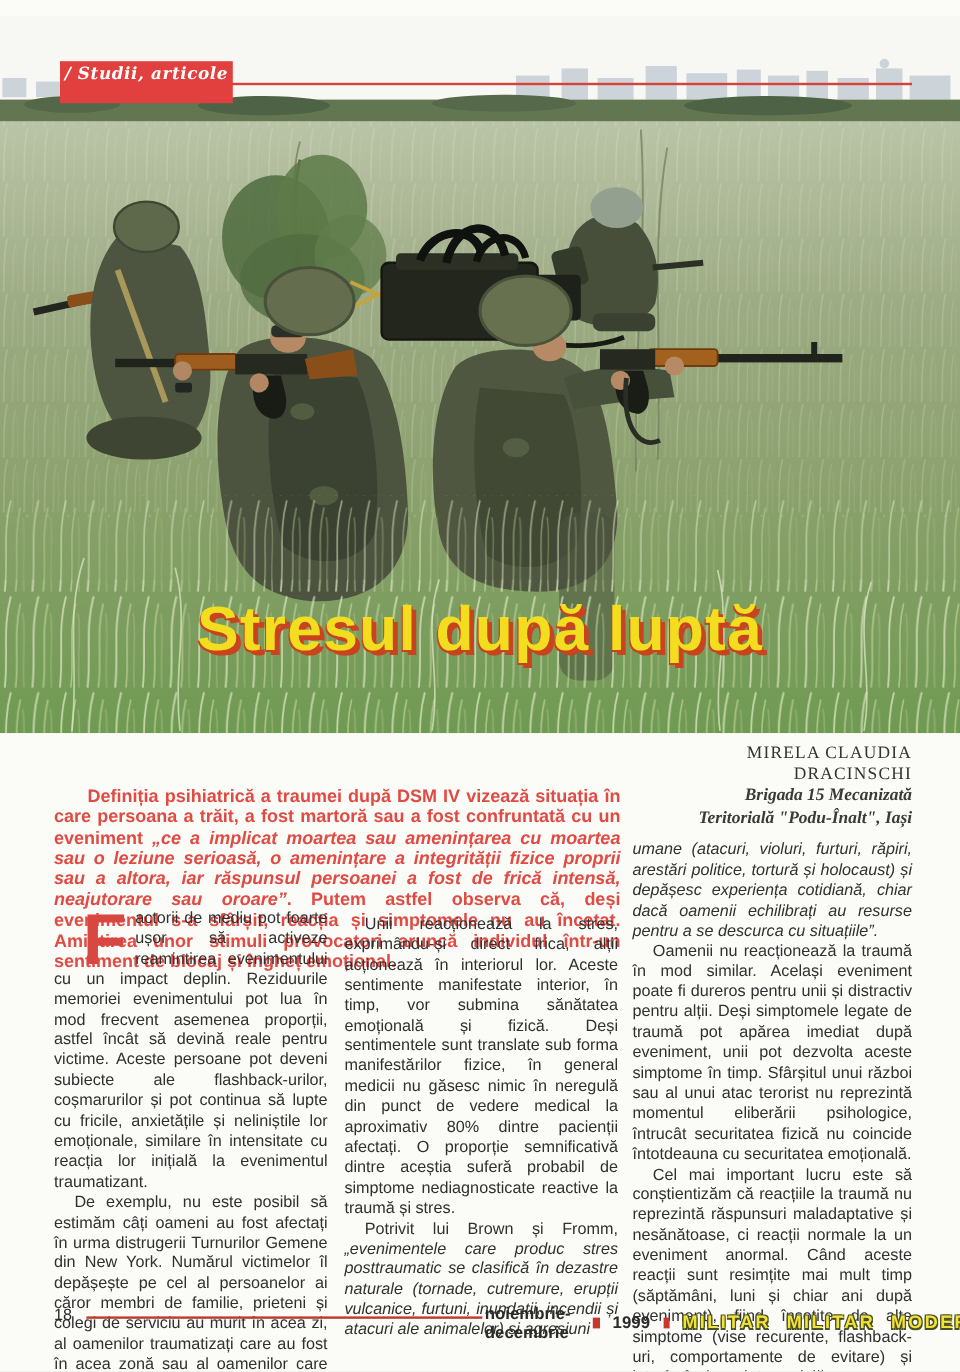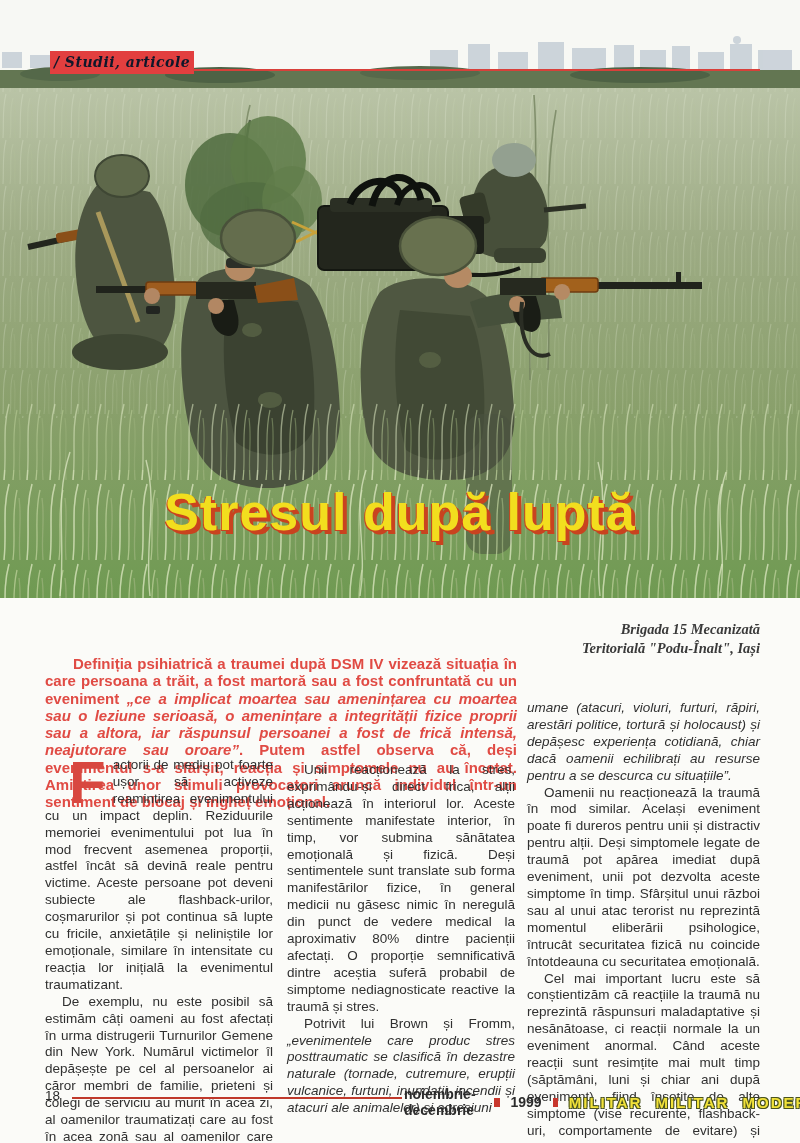--- a/index.html
+++ b/index.html
@@ -3,31 +3,31 @@
 <meta charset="utf-8">
 <style>
   html,body{margin:0;padding:0;background:#e8e8e4;}
   .page{
     position:relative; width:800px; height:1143px; margin:0 auto;
     background:#fbfbf8; overflow:hidden;
     font-family:"Liberation Sans", sans-serif; color:#2f2f2f;
   }
   
   .section-badge{
-    position:absolute; left:50px; top:51px; width:144px; height:23px;
-    background:#e23f3f; color:#0f172a; z-index:5;
+    position:absolute; left:50px; top:51px; width:144px; height:35px;
+    background:#e23f3f; color:#ffffff; z-index:5;
     font-family:"DejaVu Serif", serif; font-style:italic; font-weight:bold;
     font-size:14px; line-height:23px; text-align:center; letter-spacing:.5px;
   }
   .header-rule{
     position:absolute; left:193px; top:69px; width:567px; height:2px;
     background:#d8403a; z-index:5;
   }
   
-  .photo{position:absolute; left:0; top:0; width:800px; height:598px;}
+  .photo{position:absolute; left:0; top:13px; width:800px; height:598px;}
   .photo svg{display:block;}
   .photo-title{
     position:absolute; left:0; top:482px; width:800px; text-align:center; z-index:6;
     font-weight:bold; font-size:52px; letter-spacing:1px; color:#f2de1e;
     text-shadow:4px 4px 0 #c9431f, 1px 1px 0 #c9431f, -1px 1px 0 #c9431f;
     font-family:"Liberation Sans", sans-serif;
   }
   
   .lead{
     position:absolute; left:45px; top:640px; width:472px;
@@ -217,20 +217,21 @@
 
     <div class="photo-title">Stresul după luptă</div>
   </div>
 
   <div class="section-badge">/ Studii, articole</div>
   <div class="header-rule"></div>
 
   <p class="lead"><span>Definiția psihiatrică a traumei după DSM IV vizează situația în care persoana a trăit, a fost martoră sau a fost confruntată cu un eveniment </span><span class="it">„ce a implicat moartea sau amenințarea cu moartea sau o leziune serioasă, o amenințare a integrității fizice proprii sau a altora, iar răspunsul persoanei a fost de frică intensă, neajutorare sau oroare”</span><span>. Putem astfel observa că, deși evenimentul s-a sfârșit, reacția și simptomele nu au încetat. Amintirea unor stimuli provocatori aruncă individul într-un sentiment de blocaj și îngheț emoțional.</span></p>
 
   <div class="author">
+    <div class="name">MIRELA CLAUDIA DRACINSCHI</div>
     <div class="unit">Brigada 15 Mecanizată</div>
     <div class="loc">Teritorială "Podu-Înalt", Iași</div>
   </div>
 
   <div class="col col1">
     <p><span class="dropcap">F</span><span>actorii de mediu pot foarte ușor să activeze reamintirea evenimentului cu un impact deplin. Reziduurile memoriei evenimentului pot lua în mod frecvent asemenea proporții, astfel încât să devină reale pentru victime. Aceste persoane pot deveni subiecte ale flashback-urilor, coșmarurilor și pot continua să lupte cu fricile, anxietățile și neliniștile lor emoționale, similare în intensitate cu reacția lor inițială la evenimentul traumatizant.</span></p>
     <p class="ind">De exemplu, nu este posibil să estimăm câți oameni au fost afectați în urma distrugerii Turnurilor Gemene din New York. Numărul victimelor îl depășește pe cel al persoanelor ai căror membri de familie, prieteni și colegi de serviciu au murit în acea zi, al oamenilor traumatizați care au fost în acea zonă sau al oamenilor care au văzut totul la televizor. Dar numărul lor nu se oprește aici. Stresul</p>
   </div>
 
   <div class="col col2">

